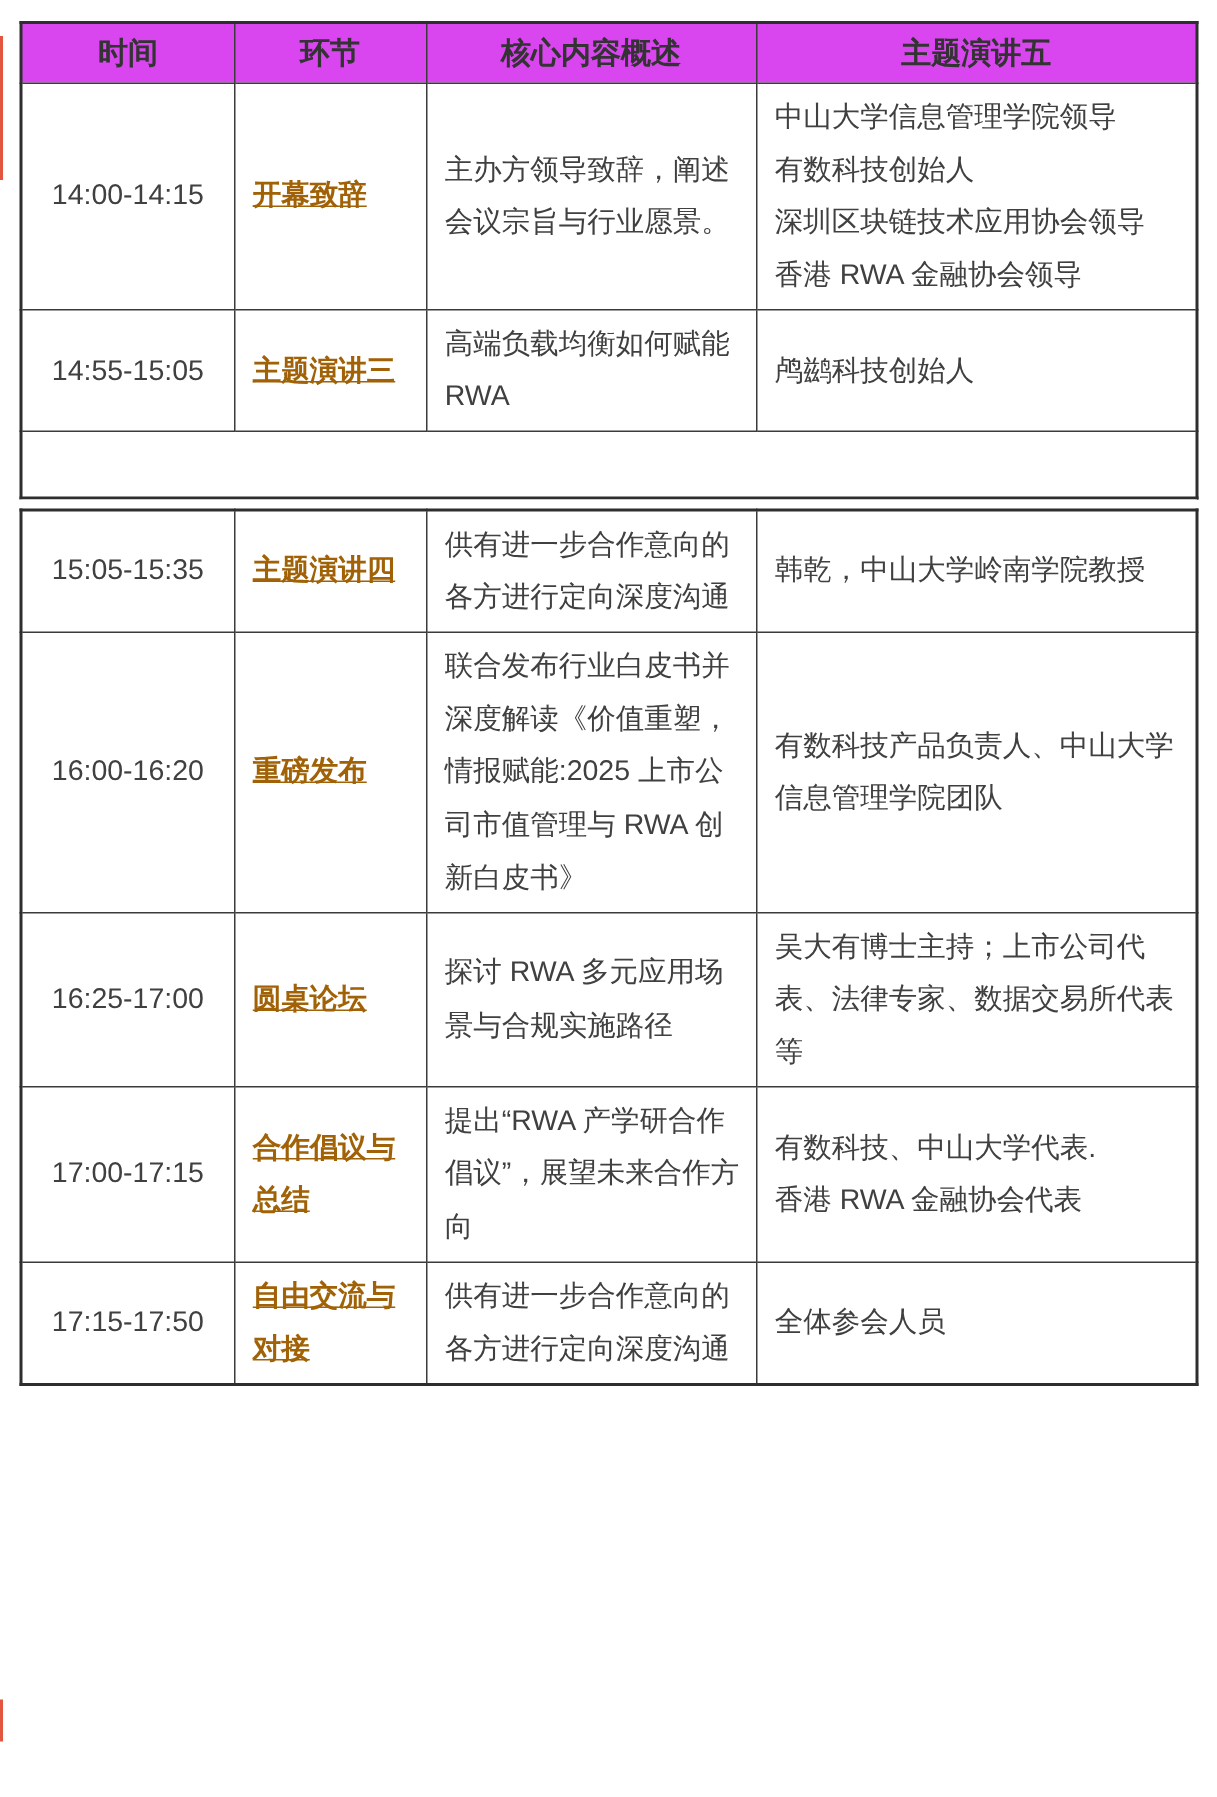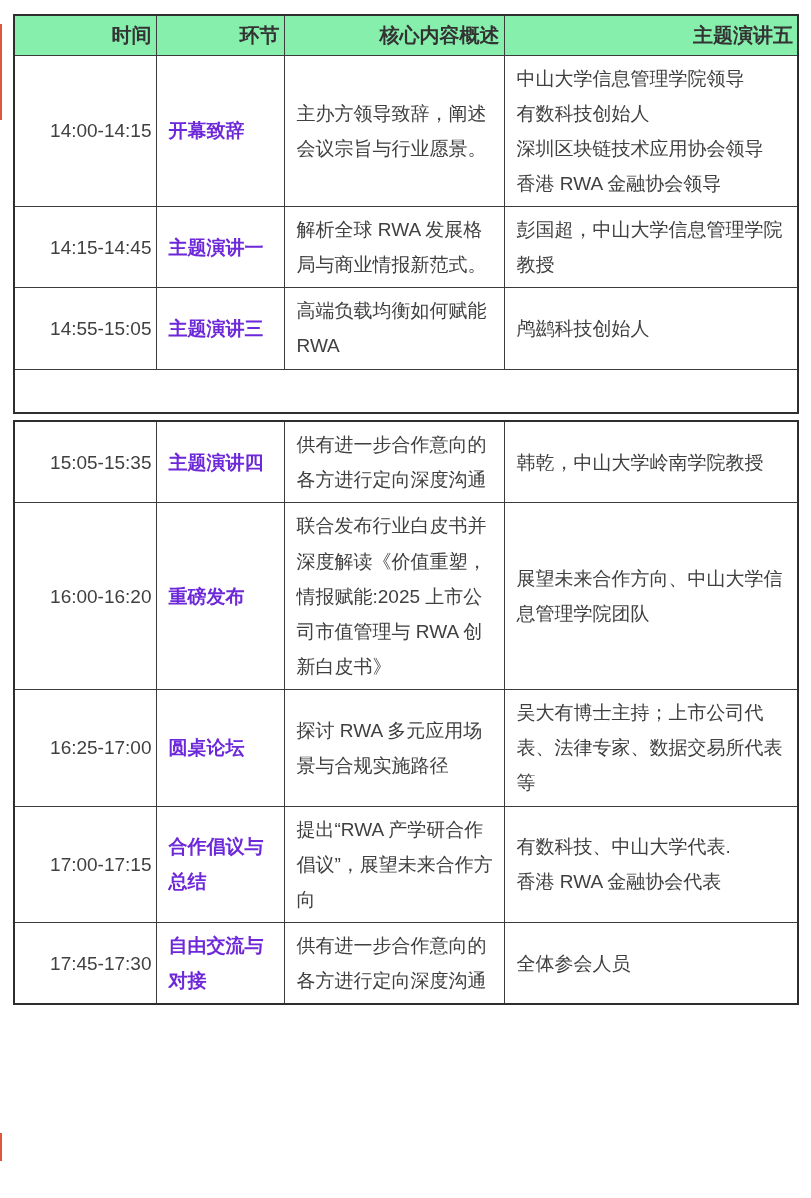--- a/index.html
+++ b/index.html
@@ -27,43 +27,44 @@
   col.c-content { width: 220px; }
   col.c-guests  { width: 294px; }
 
   th, td {
     border: 1px solid #3b3b3b;
     vertical-align: middle;
     box-sizing: border-box;
     word-break: break-word;
   }
   thead th {
-    background: #86efac;
+    background: #d946ef;
     color: #333333;
     font-weight: bold;
     font-size: 20px;
     height: 40px;
-    text-align: right;
+    text-align: center;
     padding: 2px 4px;
   }
   td {
     font-size: 19px;
     color: #404040;
     line-height: 1.85;
     padding: 5px 8px 5px 12px;
     margin-left: 42px;
   }
   td.time {
-    text-align: right;
+    text-align: center;
     padding: 5px 4px;
     white-space: nowrap;
   }
   td.session {
     font-weight: bold;
-    color: #6d28d9;
+    color: #a16207;
+    text-decoration: underline;
   }
   td.content, td.guests {
     white-space: pre-line;
   }
   tr.empty-row td {
     height: 44px;
     padding: 0;
   }
   .table-gap {
     height: 6px;
@@ -105,26 +106,20 @@
         <tr>
     <td class="time">14:00-14:15</td>
     <td class="session">开幕致辞</td>
     <td class="content">主办方领导致辞，阐述会议宗旨与行业愿景。</td>
     <td class="guests">中山大学信息管理学院领导
 有数科技创始人
 深圳区块链技术应用协会领导
 香港 RWA 金融协会领导</td>
   </tr>
         <tr>
-    <td class="time">14:15-14:45</td>
-    <td class="session">主题演讲一</td>
-    <td class="content">解析全球 RWA 发展格局与商业情报新范式。</td>
-    <td class="guests">彭国超，中山大学信息管理学院教授</td>
-  </tr>
-        <tr>
     <td class="time">14:55-15:05</td>
     <td class="session">主题演讲三</td>
     <td class="content">高端负载均衡如何赋能 RWA</td>
     <td class="guests">鸬鹚科技创始人</td>
   </tr>
         <tr class="empty-row">
           <td colspan="4"></td>
         </tr>
       </tbody>
   </table>
@@ -142,37 +137,37 @@
         <tr>
     <td class="time">15:05-15:35</td>
     <td class="session">主题演讲四</td>
     <td class="content">供有进一步合作意向的各方进行定向深度沟通</td>
     <td class="guests">韩乾，中山大学岭南学院教授</td>
   </tr>
         <tr>
     <td class="time">16:00-16:20</td>
     <td class="session">重磅发布</td>
     <td class="content">联合发布行业白皮书并深度解读《价值重塑，情报赋能:2025 上市公司市值管理与 RWA 创新白皮书》</td>
-    <td class="guests">展望未来合作方向、中山大学信息管理学院团队</td>
+    <td class="guests">有数科技产品负责人、中山大学信息管理学院团队</td>
   </tr>
         <tr>
     <td class="time">16:25-17:00</td>
     <td class="session">圆桌论坛</td>
     <td class="content">探讨 RWA 多元应用场景与合规实施路径</td>
     <td class="guests">吴大有博士主持；上市公司代表、法律专家、数据交易所代表等</td>
   </tr>
         <tr>
     <td class="time">17:00-17:15</td>
     <td class="session">合作倡议与总结</td>
     <td class="content">提出“RWA 产学研合作倡议”，展望未来合作方向</td>
     <td class="guests">有数科技、中山大学代表.
 香港 RWA 金融协会代表</td>
   </tr>
         <tr>
-    <td class="time">17:45-17:30</td>
+    <td class="time">17:15-17:50</td>
     <td class="session">自由交流与对接</td>
     <td class="content">供有进一步合作意向的各方进行定向深度沟通</td>
     <td class="guests">全体参会人员</td>
   </tr>
       </tbody>
   </table>
 
 </div>
 
 </body></html>

